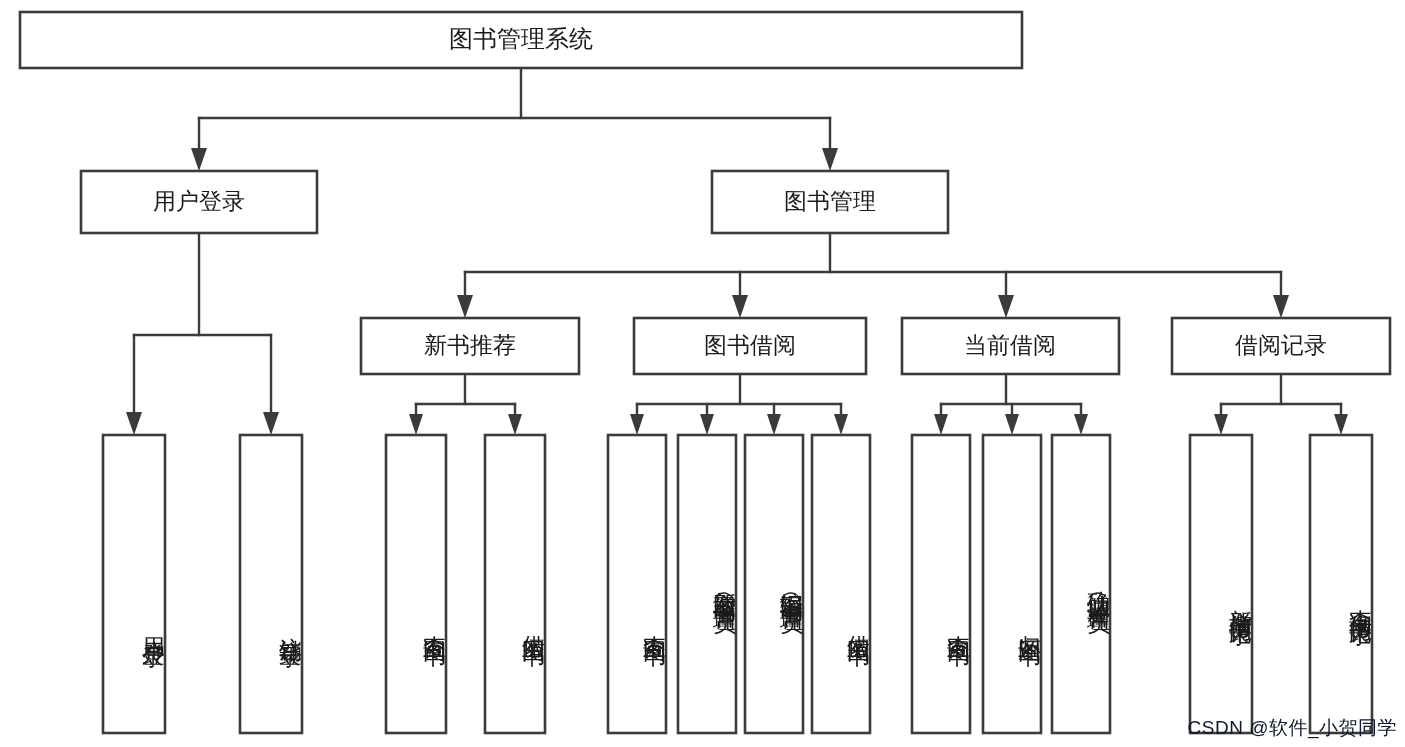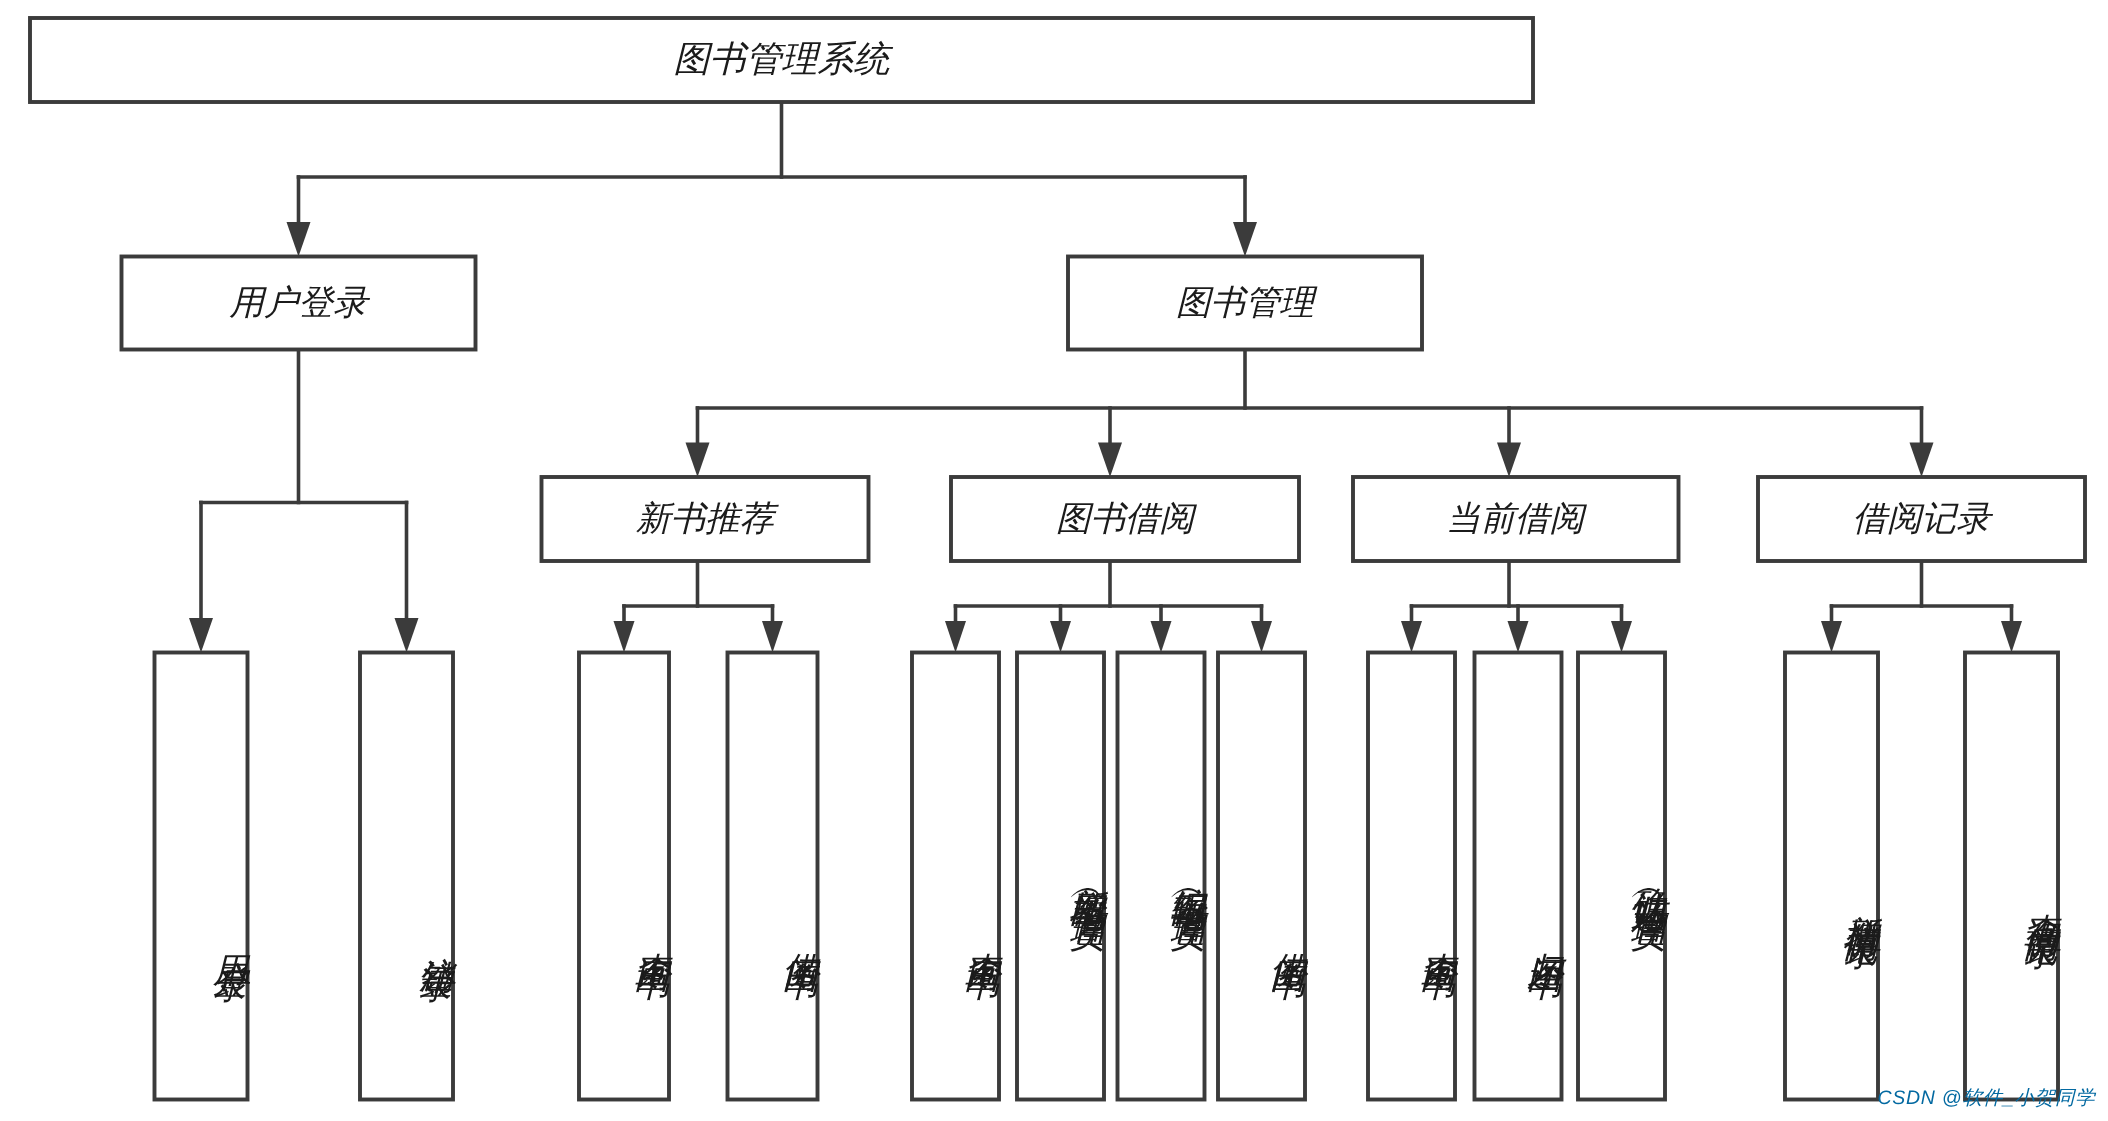--- a/index.html
+++ b/index.html
@@ -11,21 +11,20 @@
     width: 1405px;
     height: 747px;
     font-family: "Liberation Sans", "DejaVu Sans", sans-serif;
     overflow: hidden;
     position: relative;
   }
   #diagram-root {
     position: relative;
     width: 1405px;
     height: 747px;
-    font-style: italic;
   }
   svg.tree {
     position: absolute;
     left: 0;
     top: 0;
     width: 1405px;
     height: 747px;
   }
   .node-box {
     fill: #ffffff;
@@ -65,22 +64,22 @@
     display: flex;
     align-items: flex-start;
     justify-content: center;
     pointer-events: none;
   }
   .watermark {
     position: absolute;
     right: 8px;
     bottom: 6px;
     font-family: "Liberation Sans", "DejaVu Sans", sans-serif;
-    font-size: 13px;
-    color: #0369a1;
+    font-size: 19px;
+    color: #0f172a;
     letter-spacing: 0.5px;
     white-space: nowrap;
   }
 </style>
 </head>
 <body>
 
 <div id="diagram-root">
 
   <svg class="tree" viewBox="0 0 1405 747">

